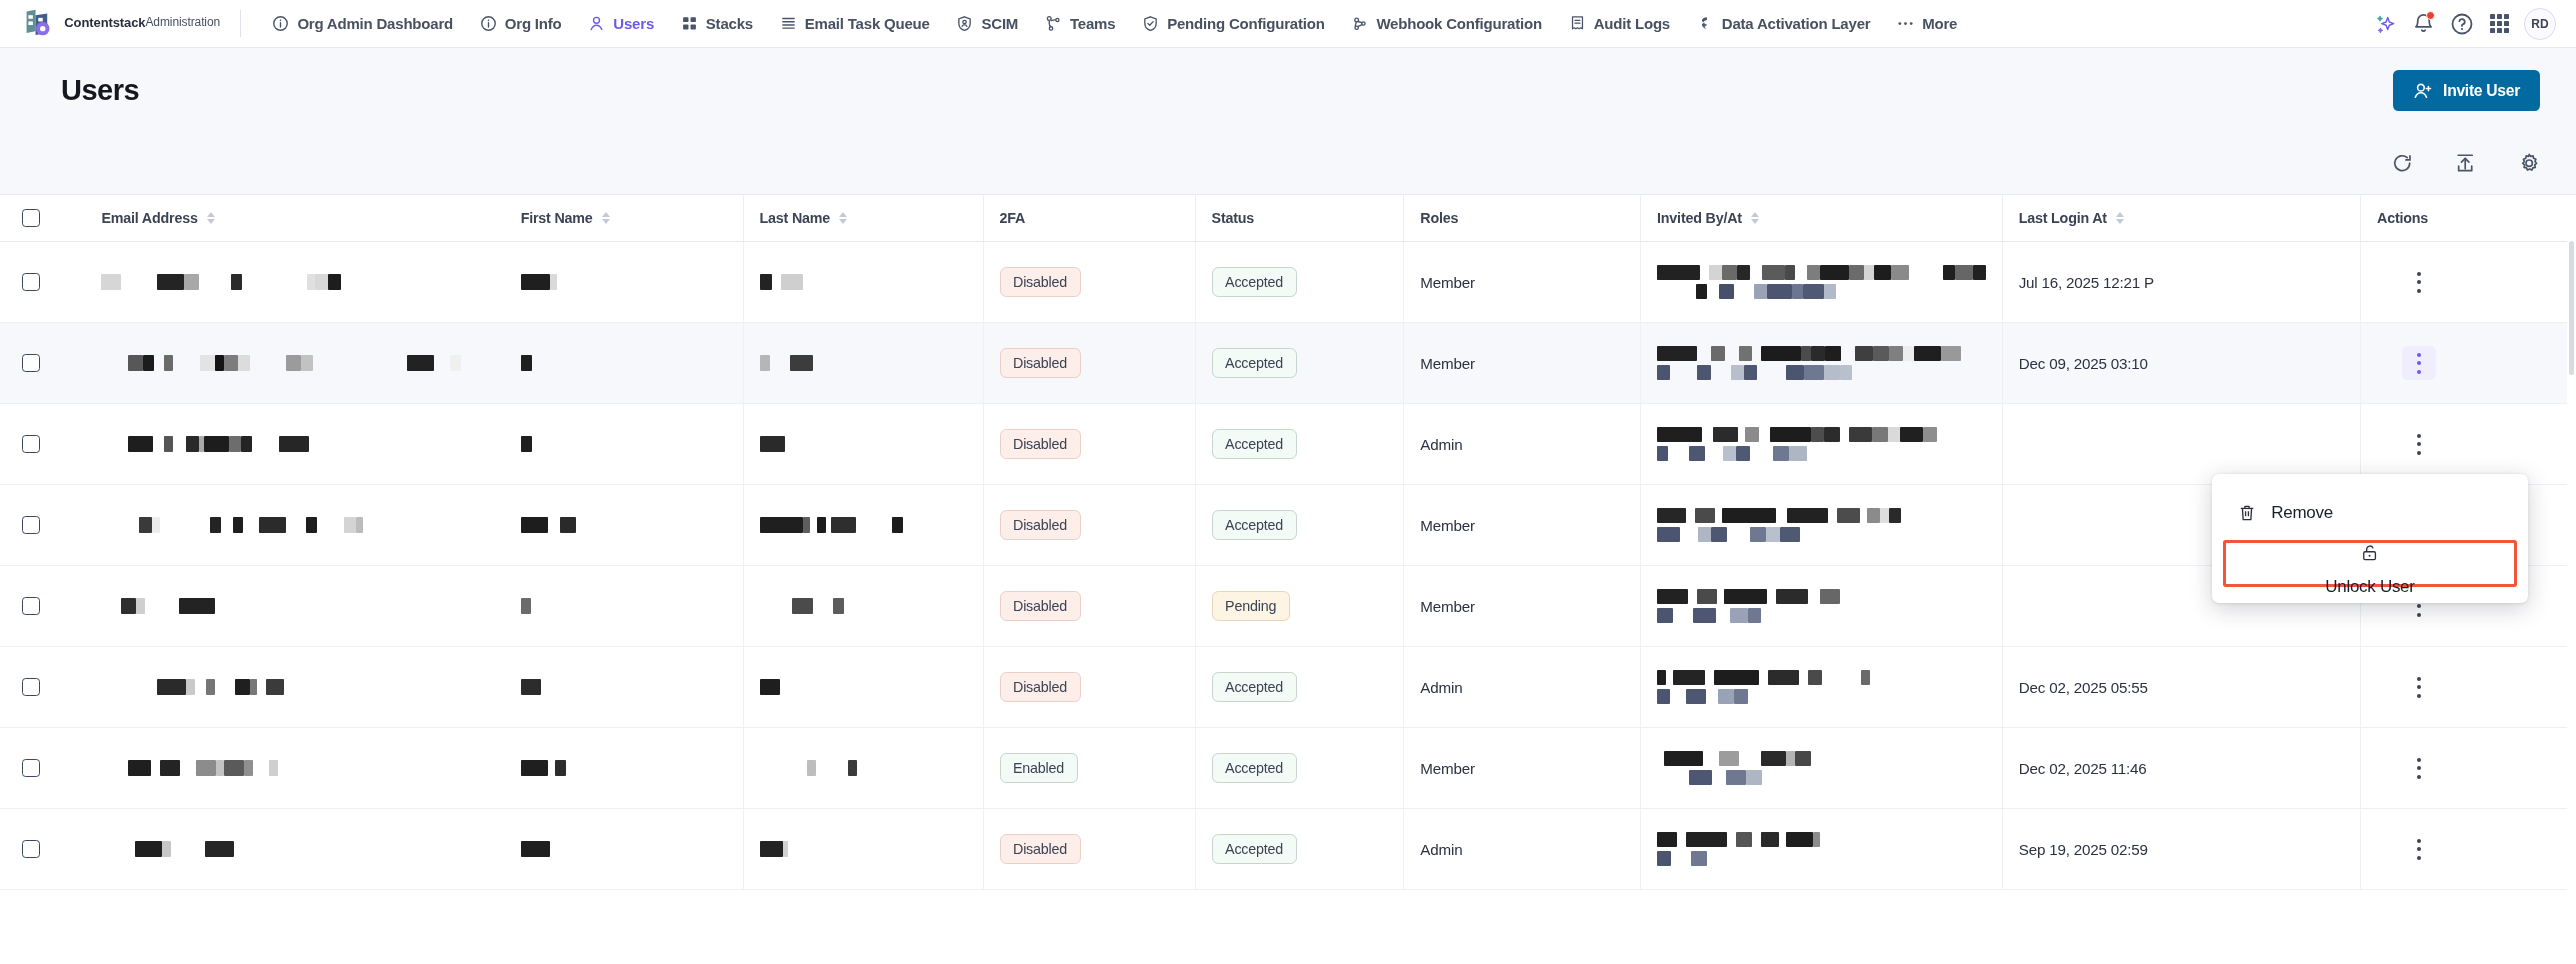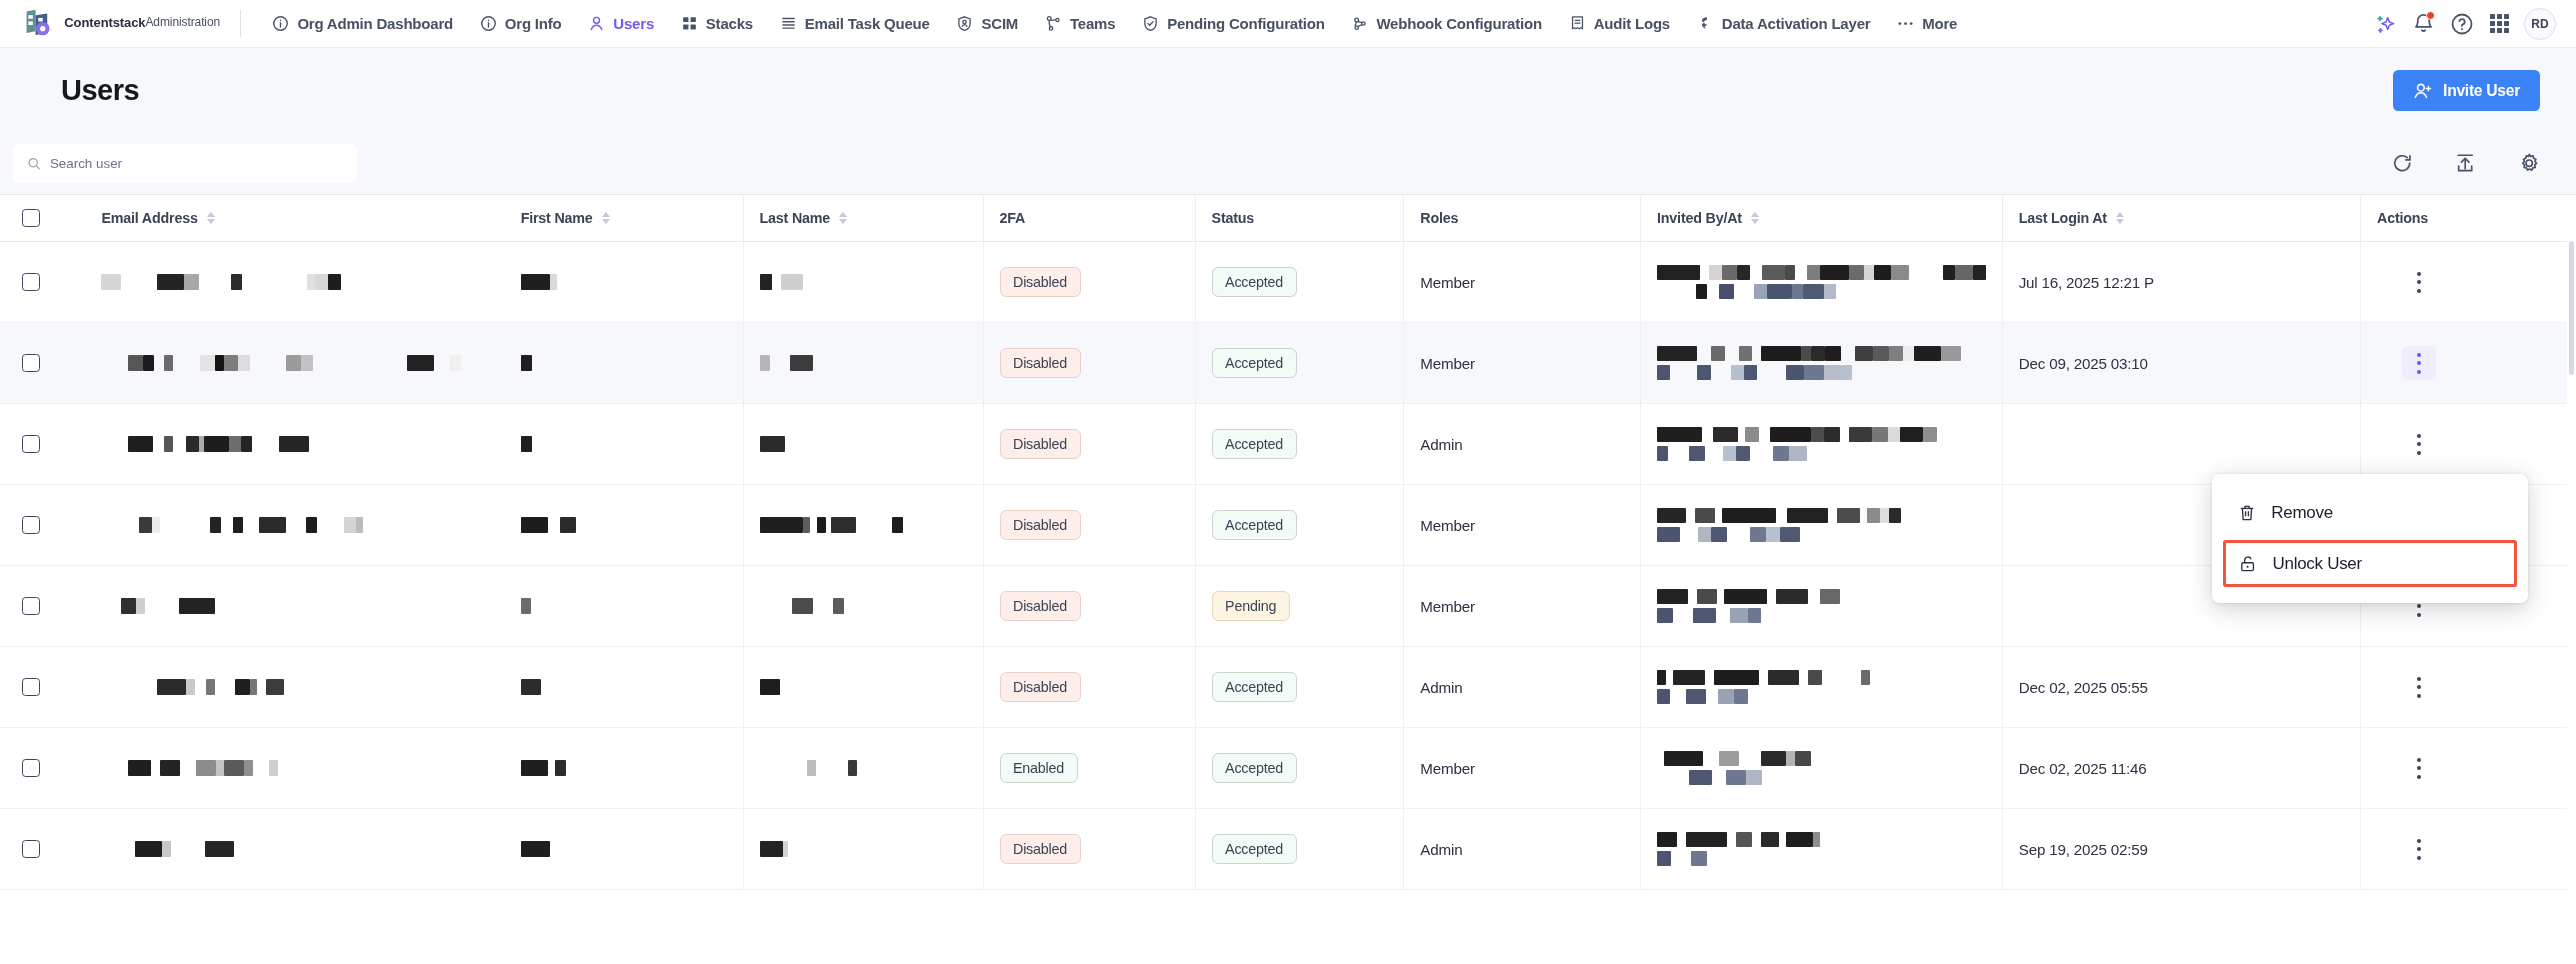--- a/index.html
+++ b/index.html
@@ -55,21 +55,21 @@
 
   
   .page-head {
     height: 85px; background: #f7f8fb;
     display: flex; align-items: center;
     padding: 0 36px 0 61px;
   }
   .page-title { font-size: 29px; font-weight: 700; color: #16181f; letter-spacing: -0.5px;}
   .invite-btn {
     margin-left: auto;
-    background: #3b82f6; color: #fff;
+    background: #0369a1; color: #fff;
     border: none; border-radius: 5.4px;
     height: 41px; padding: 0 20px;
     display:flex; align-items:center; gap: 10px;
     font-size: 15.7px; font-weight: 700; letter-spacing: -0.3px;
     font-family: inherit; cursor: pointer;
   }
 
   
   .toolbar {
     height: 61px; background: #f7f8fb;
@@ -177,21 +177,21 @@
     z-index: 40;
   }
   .ctxitem {
     display:flex; align-items:center; gap: 14.3px;
     height: 50px; padding: 0 25px;
     font-size: 17px; color: #1b1f2a; letter-spacing:-0.3px;
     cursor:pointer;
   }
   .ctxitem.highlight {
     border: 3.6px solid #f4543c; border-radius: 2.7px;
-    margin: 1.8px 10.8px; padding: 0 12.5px; height: 47px;
+    margin: 1.8px 10.8px; padding: 0 12.5px; height: 47px; flex-direction: column;
   }
   .ctxitem svg { flex: none; }
 </style>
 </head>
 <body>
 
 <div class="topnav">
   <div class="brand">
     <svg class="brand-logo" viewBox="0 0 34 34">
       <path d="M4 4 L14 2 L14 26 L4 28 Z" fill="#5f8f94"></path>
@@ -352,27 +352,20 @@
     <svg width="20" height="20" viewBox="0 0 24 24" fill="none" stroke="#fff" stroke-width="1.9" stroke-linecap="round">
       <circle cx="9.5" cy="8" r="4"></circle>
         <path d="M2.8 19.5c1.4-3.5 3.9-5.4 6.7-5.4s5.3 1.9 6.7 5.4"></path>
         <path d="M18.5 6.5v5M16 9h5"></path>
     </svg>
     <span>Invite User</span>
   </button>
 </div>
 
 <div class="toolbar">
-  <div class="search-box">
-    <svg width="15.2" height="15.2" viewBox="0 0 24 24" fill="none" stroke="#9aa2b2" stroke-width="2.1" stroke-linecap="round">
-        <circle cx="10.5" cy="10.5" r="7"></circle>
-        <path d="M15.8 15.8 21 21"></path>
-      </svg>
-    <input type="text" placeholder="Search user" style="">
-  </div>
   <div class="tool-icons">
     <span class="tool-ic">
       <svg width="22.4" height="22.4" viewBox="0 0 24 24" fill="none" stroke="#4a5468" stroke-width="1.8" stroke-linecap="round">
           <path d="M20 12a8 8 0 1 1-2.6-5.9"></path>
           <path d="M20.3 4.2v4.3h-4.3"></path>
         </svg>
     </span>
     <span class="tool-ic">
       <svg width="22.4" height="22.4" viewBox="0 0 24 24" fill="none" stroke="#4a5468" stroke-width="1.8" stroke-linecap="round" stroke-linejoin="round">
           <path d="M4.5 3.5h15"></path>

